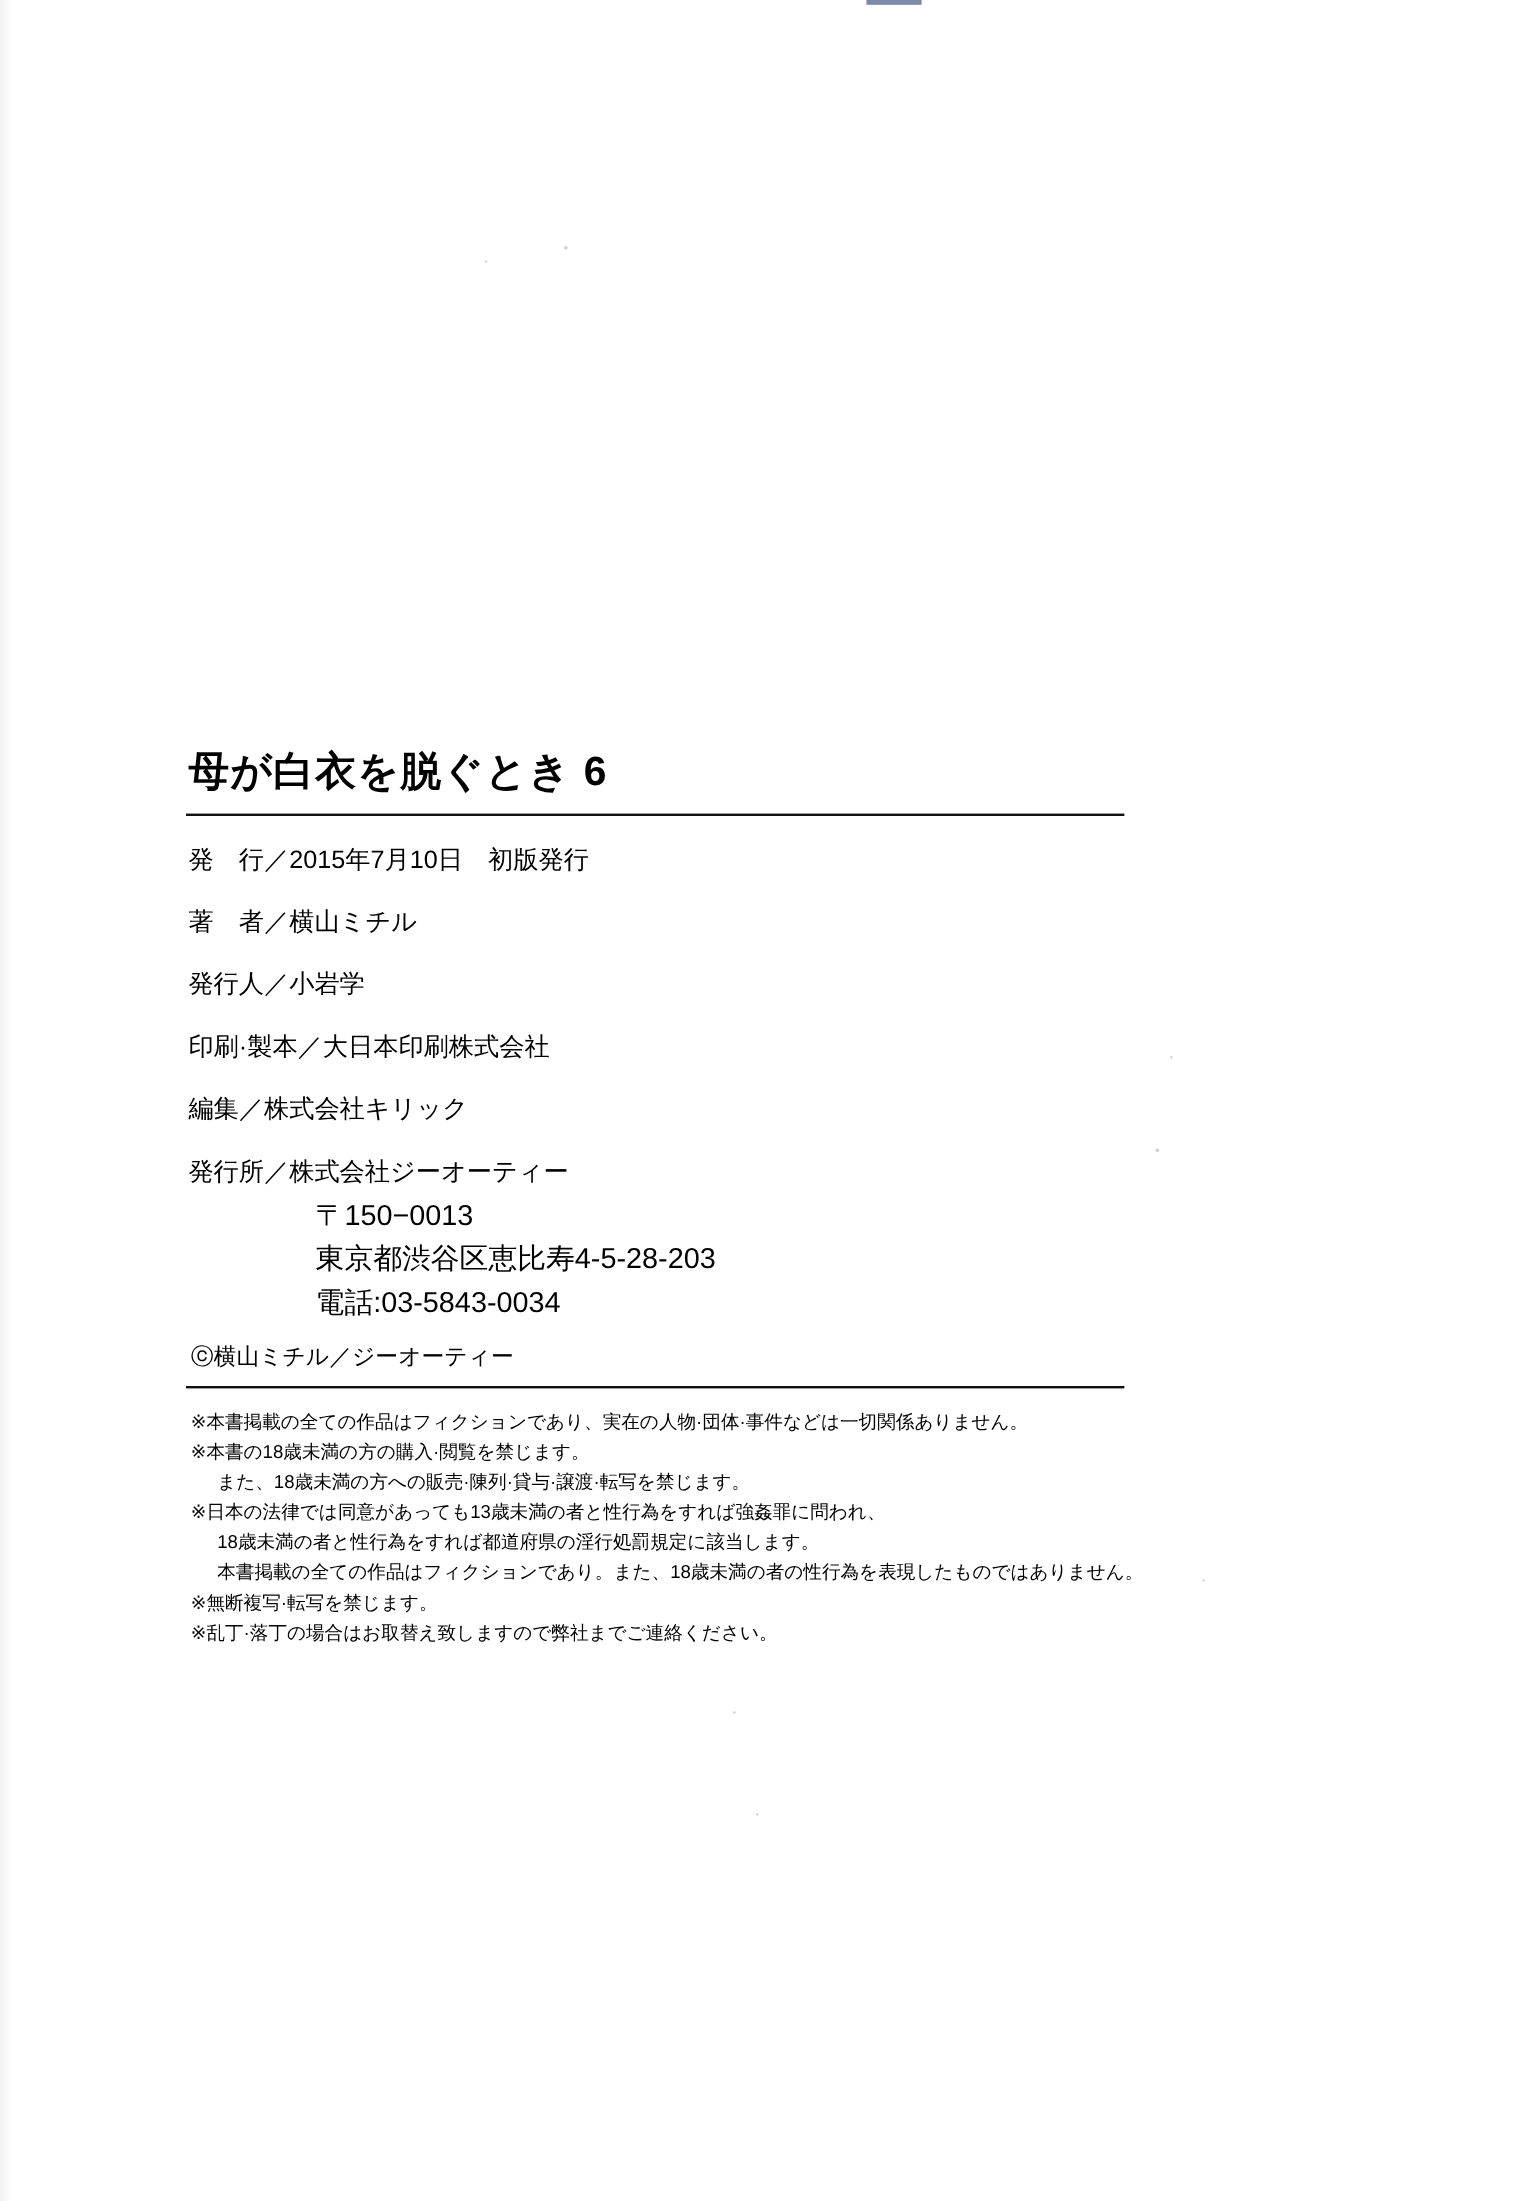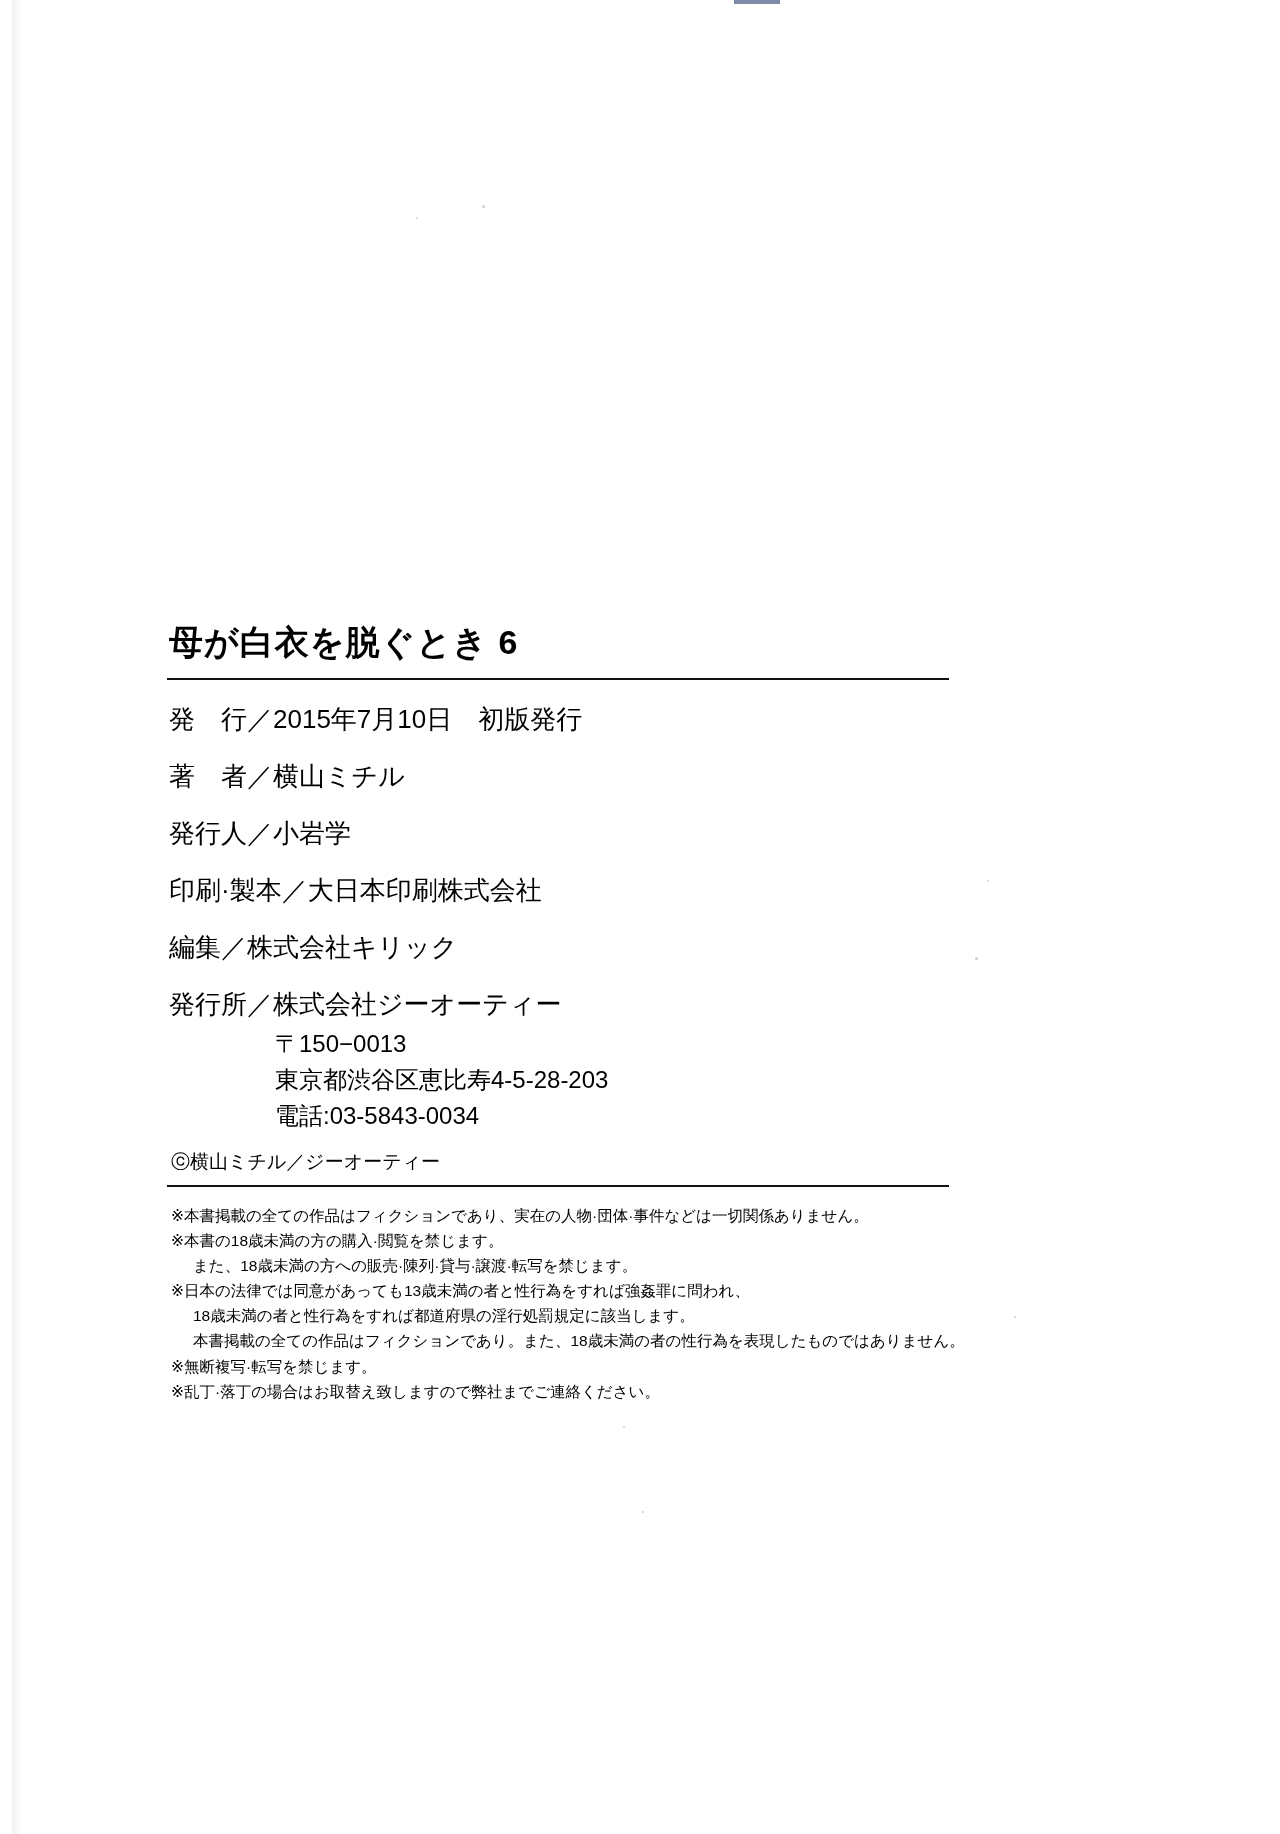--- a/index.html
+++ b/index.html
@@ -14,21 +14,20 @@
     font-family: "Liberation Sans", "DejaVu Sans", sans-serif;
     color: #000000;
     overflow: hidden;
   }
   .page {
     position: absolute;
     left: 0; top: 0;
     width: 1120px;
     height: 1834px;
     background: #ffffff;
-    margin-left: 12px;
   }
   
   .speck {
     position: absolute;
     background: #cfcfcf;
     border-radius: 50%;
     width: 2px; height: 2px;
   }
   .colophon {
     position: absolute;
@@ -46,21 +45,21 @@
     border-top: 2px solid #111;
     width: 782px;
     margin: 0 0 26px 0;
   }
   .rule-bottom {
     border-top: 2px solid #111;
     width: 782px;
     margin: 10px 0 10px 0;
   }
   .line {
-    font-size: 26px;
+    font-size: 21px;
     line-height: 1.0;
     margin: 0 0 31px 2px;
     white-space: pre;
   }
   .line.pub {
     margin-bottom: 10px;
   }
   .addr {
     font-size: 24px;
     line-height: 1.42;

